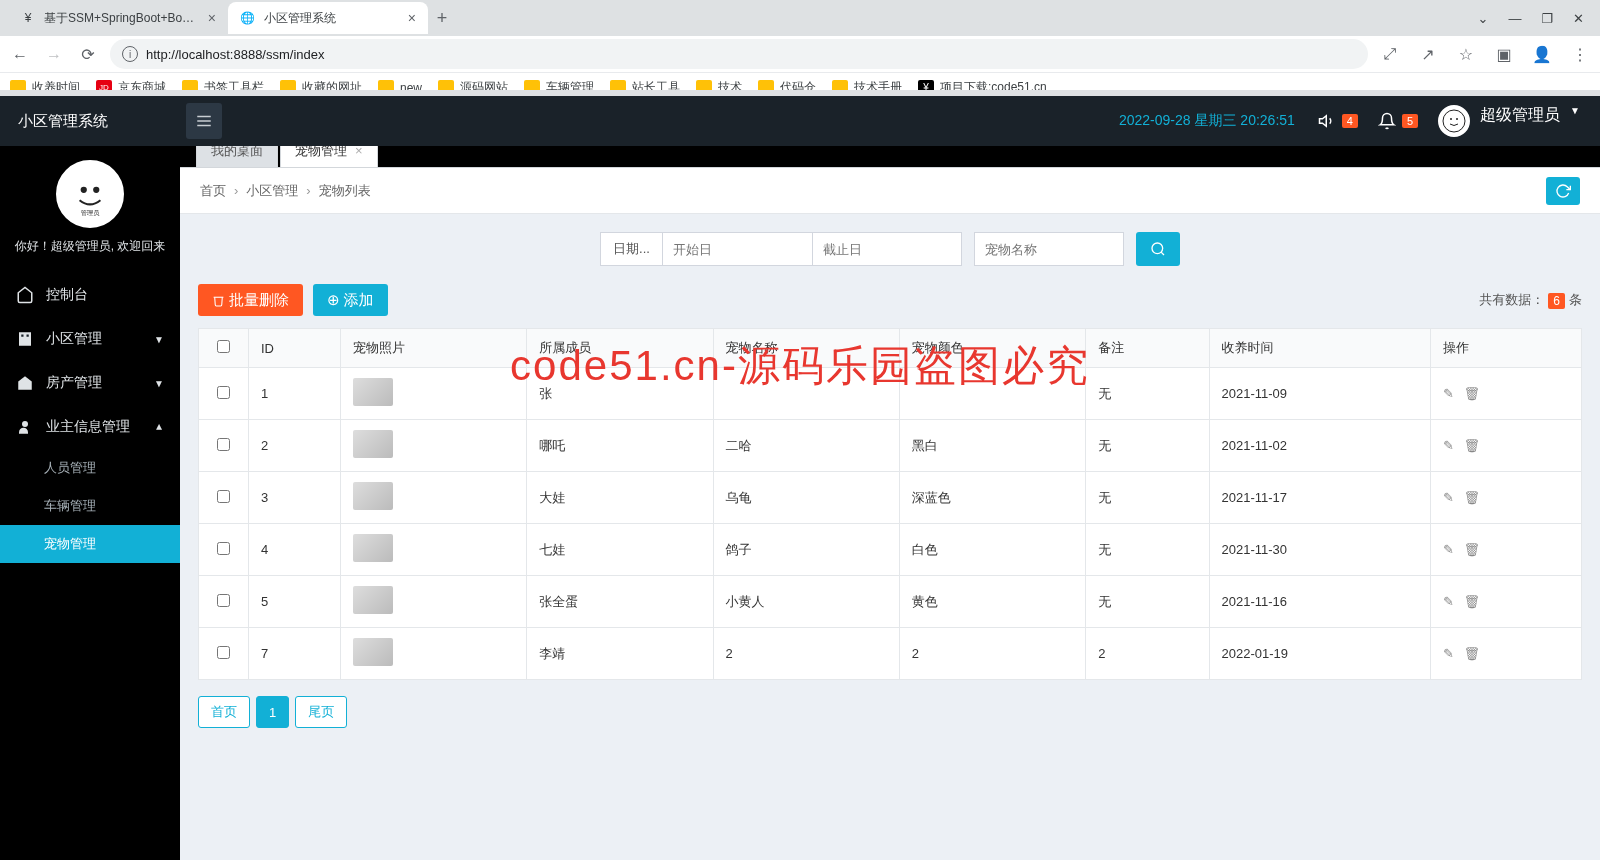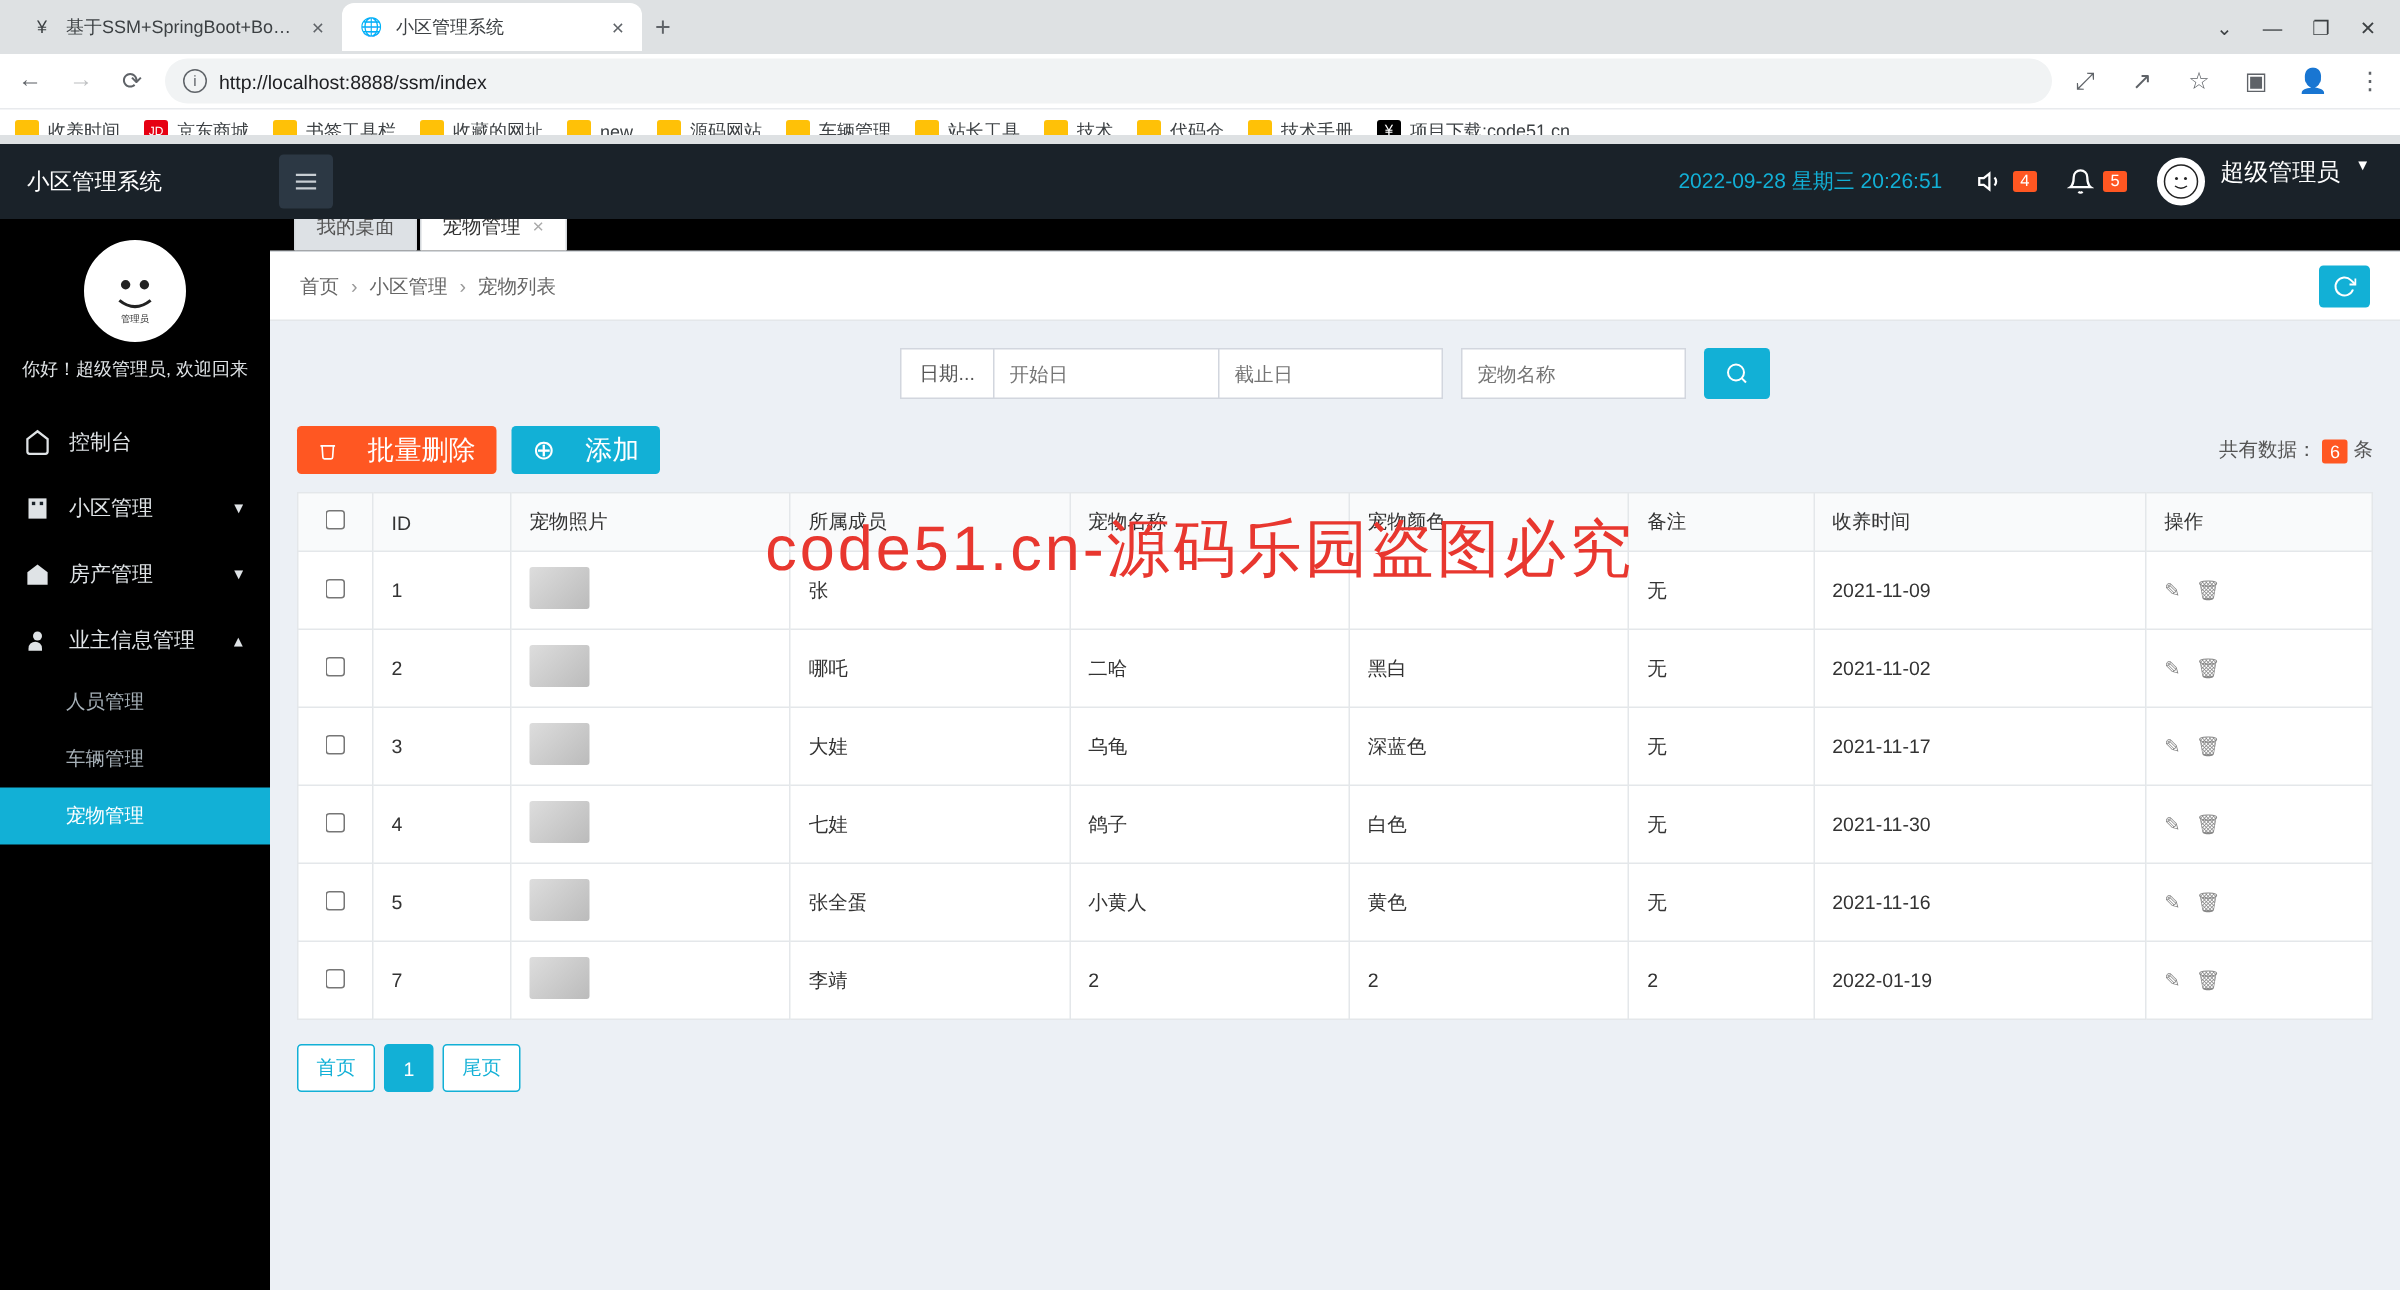--- a/index.html
+++ b/index.html
@@ -55,21 +55,21 @@
 .breadcrumb-row .sep{margin:0 8px;color:#999}
 .refresh-btn{margin-left:auto;width:34px;height:28px;background:#12b0d6;border-radius:3px;display:flex;align-items:center;justify-content:center;cursor:pointer;color:#fff}
 .content-body{padding:18px 18px;overflow:auto;flex:1}
 .search-row{display:flex;justify-content:center;align-items:center;gap:12px;margin-bottom:18px}
 .search-label{background:#fff;height:34px;display:flex;align-items:center;padding:0 12px;font-size:13px;color:#555;border:1px solid #d2d6de;border-right:none}
 .search-input{height:34px;border:1px solid #d2d6de;padding:0 10px;font-size:13px;outline:none;width:150px}
 .date-group{display:flex}
 .date-group .search-input:first-of-type{border-right:none}
 .search-btn{width:44px;height:34px;background:#12b0d6;border:none;border-radius:3px;color:#fff;cursor:pointer;display:flex;align-items:center;justify-content:center}
 .action-row{display:flex;align-items:center;margin-bottom:12px}
-.btn{height:32px;padding:0 14px;border:none;border-radius:3px;color:#fff;font-size:18px;cursor:pointer;display:flex;align-items:center;gap:20px;margin-right:10px}
+.btn{height:32px;padding:0 14px;border:none;border-radius:3px;color:#fff;font-size:15px;cursor:pointer;display:flex;align-items:center;gap:4px;margin-right:10px}
 .btn-danger{background:#ff5722}
 .btn-info{background:#12b0d6}
 .count-info{margin-left:auto;font-size:13px;color:#555;display:flex;align-items:flex-end;gap:4px}
 .count-badge{background:#ff5722;color:#fff;padding:1px 5px;border-radius:2px;font-size:12px}
 .table{width:100%;border-collapse:collapse;background:#fff}
 .table th,.table td{border:1px solid #e4e7ea;padding:10px 12px;font-size:13px;text-align:left;color:#333}
 .table th{background:#f9fafb;font-weight:500}
 .table td .thumb{width:40px;height:28px;background:linear-gradient(135deg,#ddd,#bbb);border-radius:2px;display:inline-block}
 .row-actions{display:flex;gap:10px;color:#888}
 .row-actions span{cursor:pointer}

